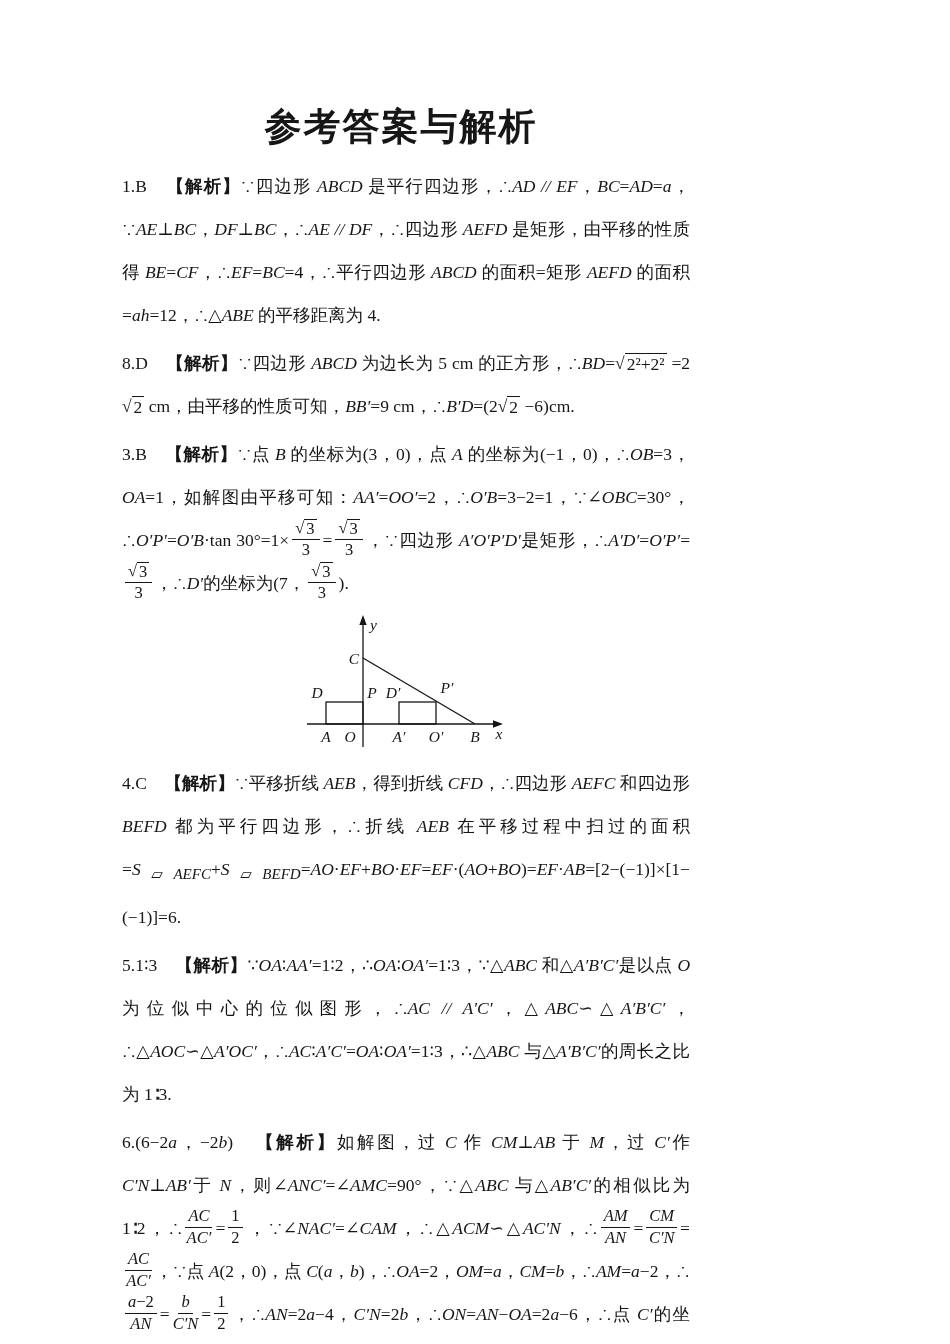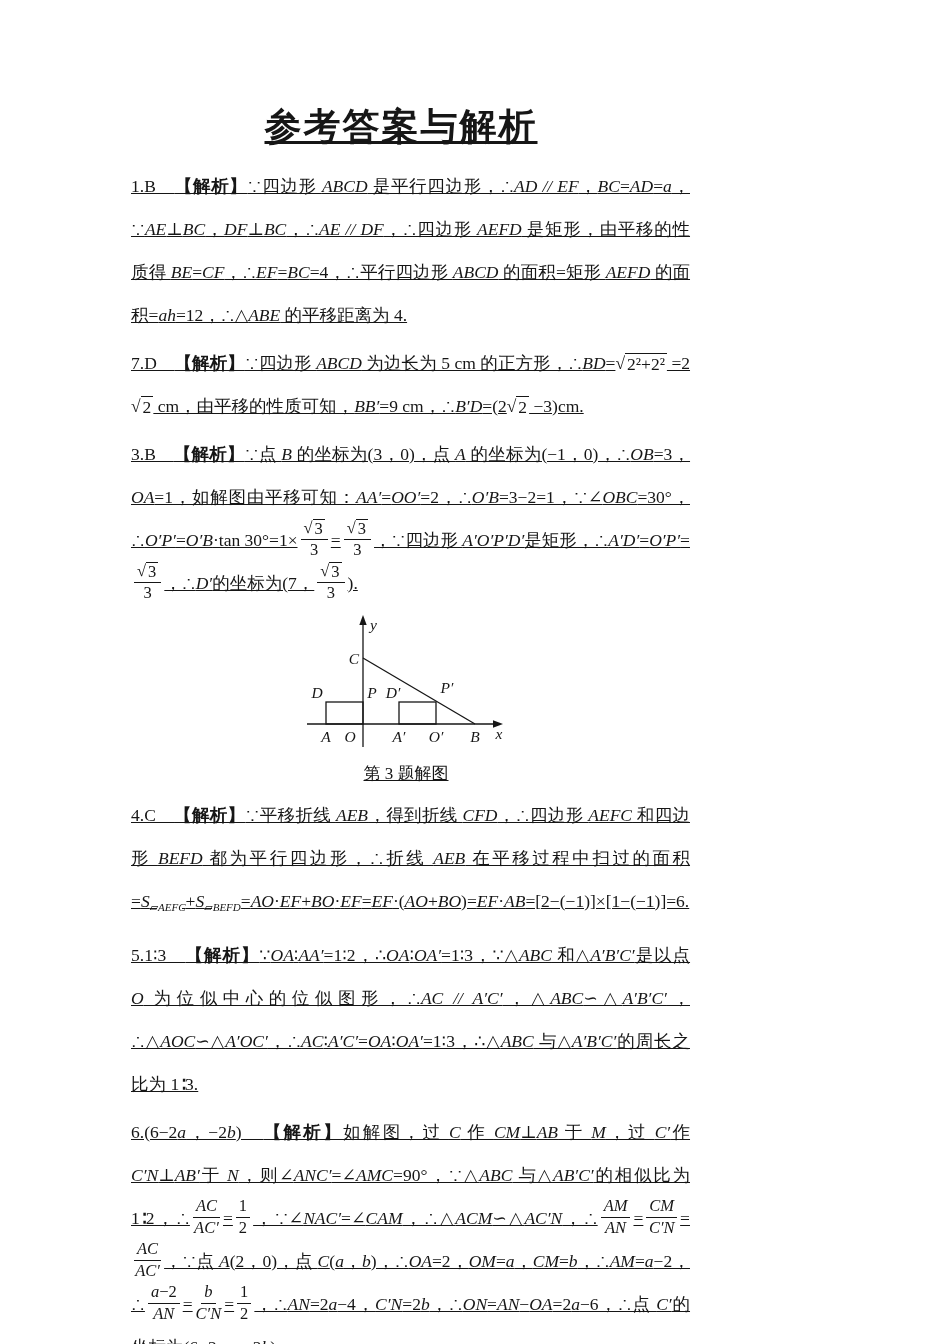--- a/index.html
+++ b/index.html
@@ -6,43 +6,41 @@
   html,body { background:#ffffff; }
   body {
     width:950px; height:1344px;
     font-family:"Liberation Serif","DejaVu Serif",serif;
     color:#161616;
   }
   .page {
     position:relative; width:802px; height:1344px;
     background:#ffffff; overflow:hidden;
     padding-top:106px;
-    text-decoration:underline;
   }
   .title {
     text-align:center;
     font-family:"Liberation Sans","DejaVu Sans",sans-serif;
     font-weight:700;
     font-size:37px;
     line-height:1.15;
     letter-spacing:2px;
   }
   .content { margin:16px 112px 0 122px; }
   .prob {
     font-size:17.5px;
     line-height:43px;
     text-align:justify;
     margin-top:5px;
-    margin-left:9px;
   }
   .tx { font-style:normal; }
   .it { font-style:italic; }
   .hd { font-weight:700; }
   .subs {
-    font-size:11px;
+    font-size:15px;
     font-style:italic;
     vertical-align:-4px;
     letter-spacing:0;
   }
   
   .frac {
     display:inline-flex;
     flex-direction:column;
     align-items:center;
     vertical-align:middle;
@@ -72,30 +70,30 @@
   }
 </style>
 </head>
 <body>
 
 <div class="page">
   <h1 class="title">参考答案与解析</h1>
 
   <div class="content">
     <p class="prob"><span class="tx">1.B　</span><span class="hd">【解析】</span><span class="tx">∵四边形 </span><span class="it">ABCD</span><span class="tx"> 是平行四边形，∴</span><span class="it">AD // EF</span><span class="tx">，</span><span class="it">BC</span><span class="tx">=</span><span class="it">AD</span><span class="tx">=</span><span class="it">a</span><span class="tx">，∵</span><span class="it">AE</span><span class="tx">⊥</span><span class="it">BC</span><span class="tx">，</span><span class="it">DF</span><span class="tx">⊥</span><span class="it">BC</span><span class="tx">，∴</span><span class="it">AE // DF</span><span class="tx">，∴四边形 </span><span class="it">AEFD</span><span class="tx"> 是矩形，由平移的性质得 </span><span class="it">BE</span><span class="tx">=</span><span class="it">CF</span><span class="tx">，∴</span><span class="it">EF</span><span class="tx">=</span><span class="it">BC</span><span class="tx">=4，∴平行四边形 </span><span class="it">ABCD</span><span class="tx"> 的面积=矩形 </span><span class="it">AEFD</span><span class="tx"> 的面积=</span><span class="it">ah</span><span class="tx">=12，∴△</span><span class="it">ABE</span><span class="tx"> 的平移距离为 4.</span></p>
-    <p class="prob"><span class="tx">7.D　</span><span class="hd">【解析】</span><span class="tx">∵四边形 </span><span class="it">ABCD</span><span class="tx"> 为边长为 5 cm 的正方形，∴</span><span class="it">BD</span><span class="tx">=</span><span class="sqrt">
+    <p class="prob"><span class="tx">8.D　</span><span class="hd">【解析】</span><span class="tx">∵四边形 </span><span class="it">ABCD</span><span class="tx"> 为边长为 5 cm 的正方形，∴</span><span class="it">BD</span><span class="tx">=</span><span class="sqrt">
           <span class="rsign">√</span>
           <span class="rbody">2²+2²</span>
         </span><span class="tx"> =2</span><span class="sqrt">
           <span class="rsign">√</span>
           <span class="rbody">2</span>
         </span><span class="tx"> cm，由平移的性质可知，</span><span class="it">BB′</span><span class="tx">=9 cm，∴</span><span class="it">B′D</span><span class="tx">=(2</span><span class="sqrt">
           <span class="rsign">√</span>
           <span class="rbody">2</span>
-        </span><span class="tx"> −3)cm.</span></p>
+        </span><span class="tx"> −6)cm.</span></p>
     <p class="prob"><span class="tx">3.B　</span><span class="hd">【解析】</span><span class="tx">∵点 </span><span class="it">B</span><span class="tx"> 的坐标为(3，0)，点 </span><span class="it">A</span><span class="tx"> 的坐标为(−1，0)，∴</span><span class="it">OB</span><span class="tx">=3，</span><span class="it">OA</span><span class="tx">=1，如解图由平移可知：</span><span class="it">AA′</span><span class="tx">=</span><span class="it">OO′</span><span class="tx">=2，∴</span><span class="it">O′B</span><span class="tx">=3−2=1，∵∠</span><span class="it">OBC</span><span class="tx">=30°，∴</span><span class="it">O′P′</span><span class="tx">=</span><span class="it">O′B</span><span class="tx">·tan 30°=1×</span><span class="frac">
           <span class="fnum"><span class="sqrt">
               <span class="rsign">√</span>
               <span class="rbody">3</span>
             </span></span>
           <span class="fden"><span class="tx">3</span></span>
         </span><span class="tx">=</span><span class="frac">
           <span class="fnum"><span class="sqrt">
               <span class="rsign">√</span>
               <span class="rbody">3</span>
@@ -132,21 +130,20 @@
         <text x="16" y="85" text-anchor="middle">D</text>
         <text x="71" y="85" text-anchor="middle">P</text>
         <text x="92" y="85" text-anchor="middle">D′</text>
         <text x="146" y="80" text-anchor="middle">P′</text>
         <text x="25" y="129" text-anchor="middle">A</text>
         <text x="49" y="129" text-anchor="middle">O</text>
         <text x="98" y="129" text-anchor="middle">A′</text>
         <text x="135" y="129" text-anchor="middle">O′</text>
         <text x="174" y="129" text-anchor="middle">B</text>
       </svg>
-      <figcaption class="figcap">第 3 题解图</figcaption>
     </figure>
 
     <p class="prob"><span class="tx">4.C　</span><span class="hd">【解析】</span><span class="tx">∵平移折线 </span><span class="it">AEB</span><span class="tx">，得到折线 </span><span class="it">CFD</span><span class="tx">，∴四边形 </span><span class="it">AEFC</span><span class="tx"> 和四边形 </span><span class="it">BEFD</span><span class="tx"> 都为平行四边形，∴折线 </span><span class="it">AEB</span><span class="tx"> 在平移过程中扫过的面积=</span><span class="it">S</span><span class="subs">▱AEFC</span><span class="tx">+</span><span class="it">S</span><span class="subs">▱BEFD</span><span class="tx">=</span><span class="it">AO</span><span class="tx">·</span><span class="it">EF</span><span class="tx">+</span><span class="it">BO</span><span class="tx">·</span><span class="it">EF</span><span class="tx">=</span><span class="it">EF</span><span class="tx">·(</span><span class="it">AO</span><span class="tx">+</span><span class="it">BO</span><span class="tx">)=</span><span class="it">EF</span><span class="tx">·</span><span class="it">AB</span><span class="tx">=[2−(−1)]×[1−(−1)]=6.</span></p>
     <p class="prob"><span class="tx">5.1∶3　</span><span class="hd">【解析】</span><span class="tx">∵</span><span class="it">OA</span><span class="tx">∶</span><span class="it">AA′</span><span class="tx">=1∶2，∴</span><span class="it">OA</span><span class="tx">∶</span><span class="it">OA′</span><span class="tx">=1∶3，∵△</span><span class="it">ABC</span><span class="tx"> 和△</span><span class="it">A′B′C′</span><span class="tx">是以点 </span><span class="it">O</span><span class="tx"> 为位似中心的位似图形，∴</span><span class="it">AC // A′C′</span><span class="tx">，△</span><span class="it">ABC</span><span class="tx">∽△</span><span class="it">A′B′C′</span><span class="tx">，∴△</span><span class="it">AOC</span><span class="tx">∽△</span><span class="it">A′OC′</span><span class="tx">，∴</span><span class="it">AC</span><span class="tx">∶</span><span class="it">A′C′</span><span class="tx">=</span><span class="it">OA</span><span class="tx">∶</span><span class="it">OA′</span><span class="tx">=1∶3，∴△</span><span class="it">ABC</span><span class="tx"> 与△</span><span class="it">A′B′C′</span><span class="tx">的周长之比为 1∶3.</span></p>
     <p class="prob"><span class="tx">6.(6−2</span><span class="it">a</span><span class="tx">，−2</span><span class="it">b</span><span class="tx">)　</span><span class="hd">【解析】</span><span class="tx">如解图，过 </span><span class="it">C</span><span class="tx"> 作 </span><span class="it">CM</span><span class="tx">⊥</span><span class="it">AB</span><span class="tx"> 于 </span><span class="it">M</span><span class="tx">，过 </span><span class="it">C′</span><span class="tx">作 </span><span class="it">C′N</span><span class="tx">⊥</span><span class="it">AB′</span><span class="tx">于 </span><span class="it">N</span><span class="tx">，则∠</span><span class="it">ANC′</span><span class="tx">=∠</span><span class="it">AMC</span><span class="tx">=90°，∵△</span><span class="it">ABC</span><span class="tx"> 与△</span><span class="it">AB′C′</span><span class="tx">的相似比为 1∶2，∴</span><span class="frac">
           <span class="fnum"><span class="it">AC</span></span>
           <span class="fden"><span class="it">AC′</span></span>
         </span><span class="tx">=</span><span class="frac">
           <span class="fnum"><span class="tx">1</span></span>
           <span class="fden"><span class="tx">2</span></span>

